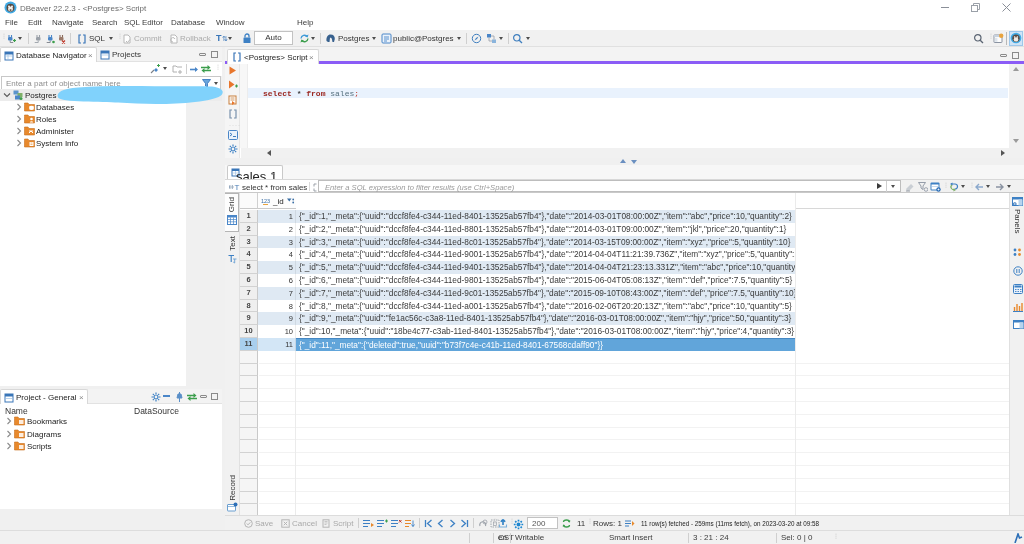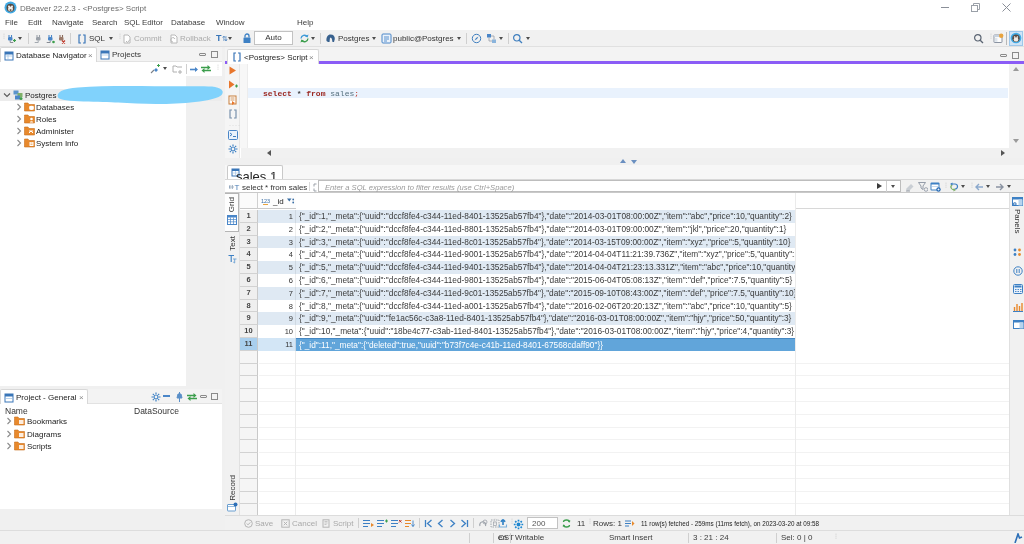--- a/index.html
+++ b/index.html
@@ -194,20 +194,27 @@
         <path d="M5 1 l3 2.5 -3 2.5" fill="#4a86c8"></path>
       </svg>
     <svg style="left:201px;top:3px;" width="10" height="8" viewBox="0 0 10 8">
         <path d="M0 2.5 h7 M3 5.5 h7" stroke="#3c9e4d" stroke-width="1.3"></path>
         <path d="M6.5 0 l3 2.5 -3 2.5 z" fill="#3c9e4d"></path>
         <path d="M3.5 3 l-3 2.5 3 2.5 z" fill="#3c9e4d"></path>
       </svg>
     <span class="kebab" style="left:215px;top:4px;">⋮</span>
   </div>
 
+  <div class="abs" style="left:1px;top:29px;width:220px;height:14px;border:1px solid #c8c8c8;background:#fff;">
+    <span class="abs" style="left:4px;top:2px;color:#8f8f8f;font-size:8px;">Enter a part of object name here</span>
+    <svg style="left:200px;top:2px;" width="9" height="9" viewBox="0 0 9 9">
+        <path d="M0.5 0.5 H8.5 L5.5 4.5 V8.5 L3.5 7 V4.5 Z" fill="#6aa5dc" stroke="#2d6fb7" stroke-width="0.8"></path>
+      </svg>
+    <span class="darr" style="left:212px;top:5px;"></span>
+  </div>
 
   <div class="abs" style="left:0;top:42px;width:222px;height:12px;background:#ececec;"></div>
   <div class="abs" style="left:3px;top:44px;width:8px;height:8px;">
       <svg style="left:0;top:0;" width="8" height="8" viewBox="0 0 8 8">
         <path d="M1 2.5 L4 5.5 L7 2.5" stroke="#5a5a5a" fill="none" stroke-width="1.1"></path>
       </svg>
     </div>
   <svg style="left:13px;top:43px;" width="10" height="10" viewBox="0 0 10 10">
       <rect x="0.5" y="0.5" width="5" height="4" fill="#5b94cc"></rect>
       <rect x="4.5" y="3" width="5" height="4" fill="#7fb069"></rect>

